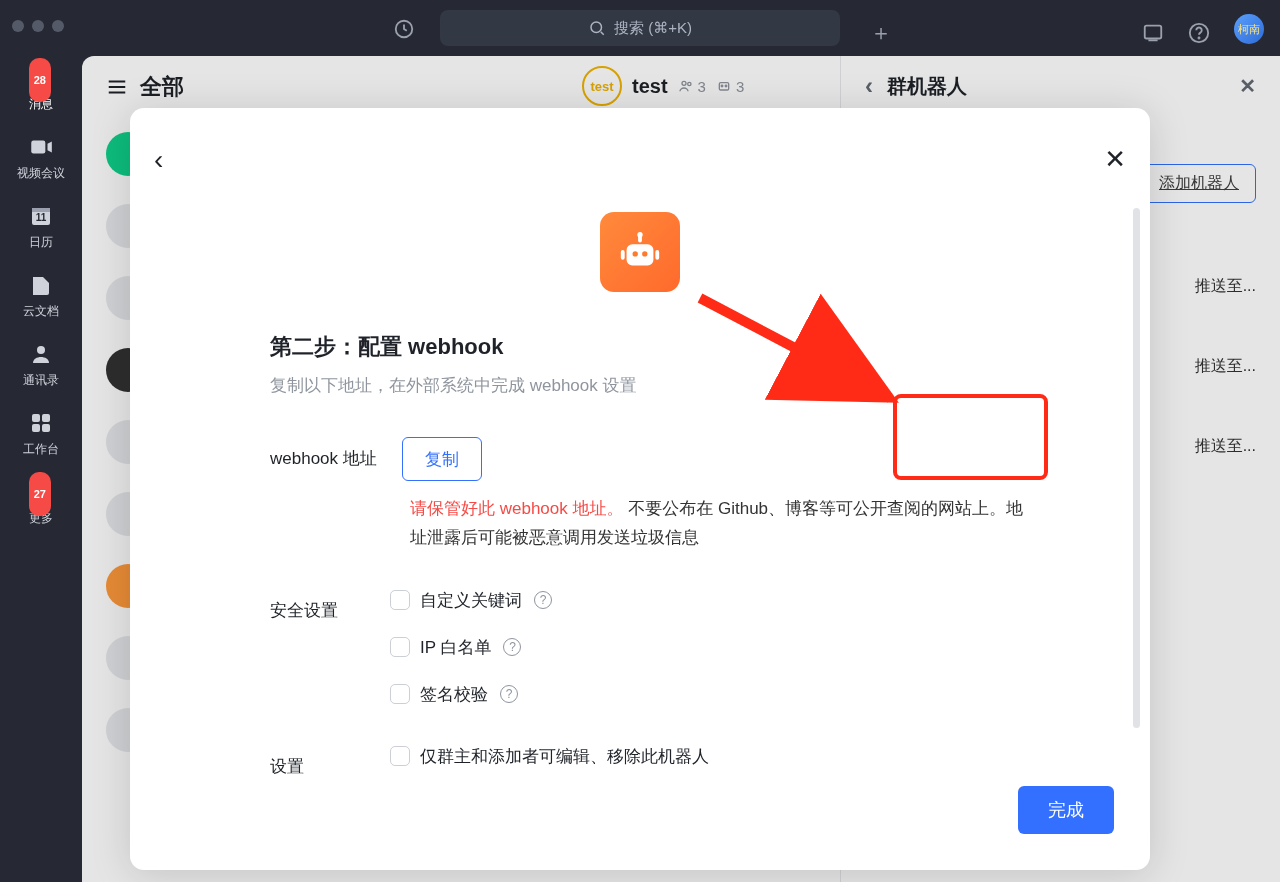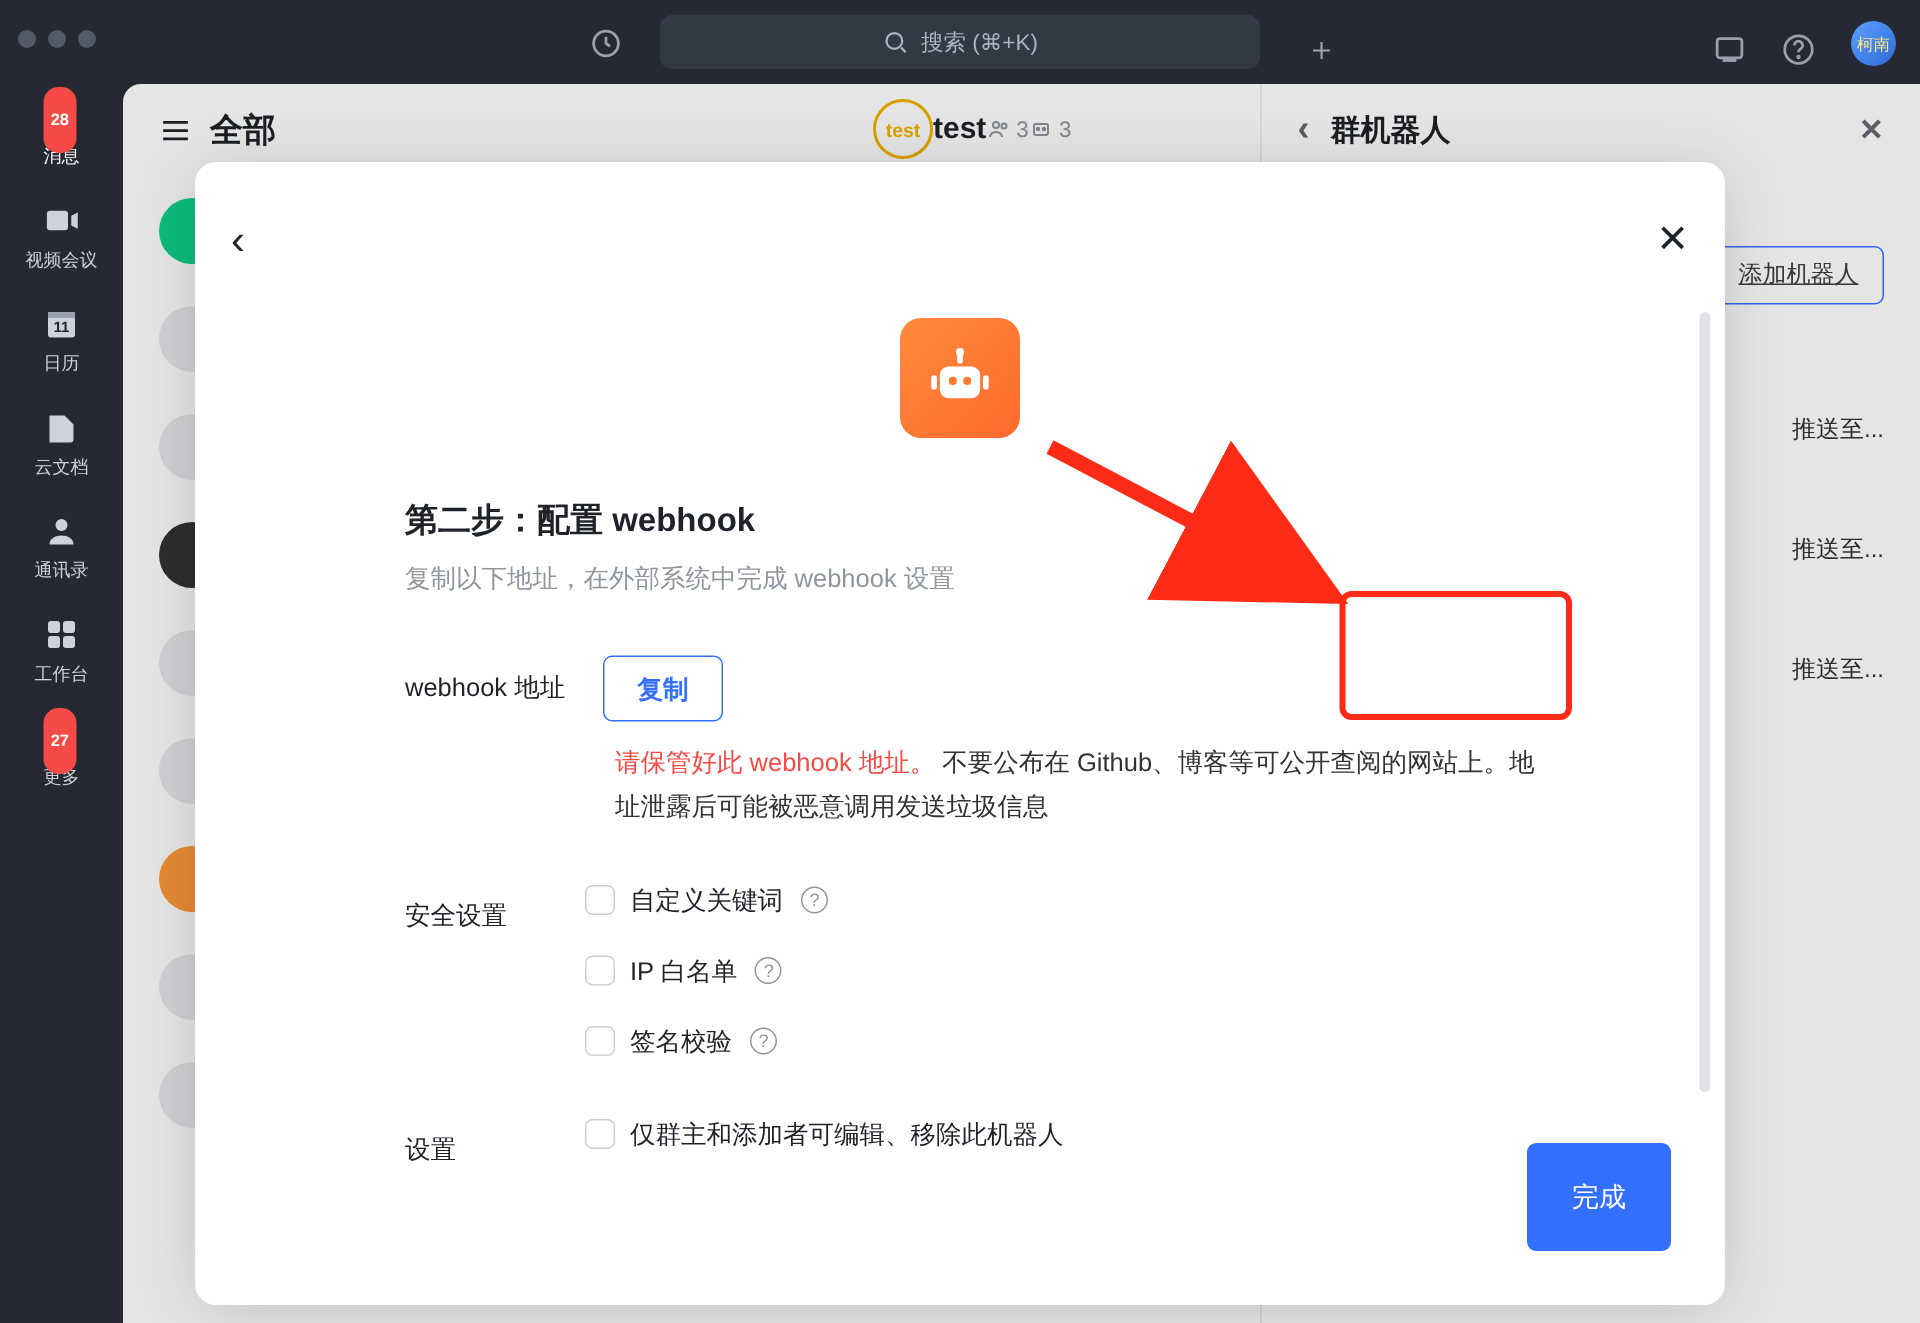--- a/index.html
+++ b/index.html
@@ -21,48 +21,48 @@
   .nav-item .icon { width: 28px; height: 28px; display:flex;align-items:center;justify-content:center; font-size: 22px; }
   .nav-item.active { color:#fff; }
   .badge { position:absolute; top:-6px; right:4px; background:#f54a45; color:#fff; font-size:11px; padding: 16px 5px; border-radius: 10px; font-weight:600;}
 
   
   .chat-area { position:absolute; left:82px; top:56px; right:0; bottom:0; background:#fff; border-top-left-radius: 12px; overflow:hidden; }
   .chat-list { position:absolute; left:0; top:0; width:420px; bottom:0; }
   .chat-list-header { display:flex; align-items:center; gap:12px; padding: 16px 24px; font-size:22px; font-weight:600; color:#1f2329;}
   .chat-item { display:flex; align-items:center; gap:12px; padding: 14px 24px; }
   .chat-item .av { width:44px; height:44px; border-radius:50%; background:#cfd2da; }
-  .convo-header { position:absolute; left:500px; top:10px; display:flex; align-items:center; color:#1f2329;}
+  .convo-header { position:absolute; left:500px; top:10px; display:flex; align-items:center; gap:10px; color:#1f2329;}
   .convo-header .av { width:40px; height:40px; border-radius:50%; border:2px solid #f0b400; color:#f0b400; display:flex; align-items:center; justify-content:center; font-size:13px; font-weight:600;}
   .right-panel { position:absolute; right:0; top:0; width:440px; bottom:0; border-left:1px solid #e6e8eb; padding: 16px 24px; }
   .right-panel-header { display:flex; align-items:center; gap:14px; font-size:20px; font-weight:600; color:#1f2329; }
   .close-x { margin-left:auto; color:#646a73; font-size:20px; }
   .add-bot-btn { margin-top: 64px; float:right; border:1px solid #3370ff; color:#404040; background:none; padding:8px 16px; border-radius:6px; font-size:16px;text-decoration:underline;}
   .push-txt { position:absolute; right:24px; color:#333; font-size:16px;}
 
   .dim { position:absolute; left:82px; top:56px; right:0; bottom:0; background: rgba(0,0,0,0.10); border-top-left-radius:12px; }
 
   
   .modal { position:absolute; left:130px; top:108px; width:1020px; height:762px; background:#fff; border-radius:14px; box-shadow: 0 4px 40px rgba(0,0,0,0.15); overflow:hidden;}
   .modal-back { position:absolute; left:24px; top:36px; font-size:28px; color:#1f2329; }
   .modal-close { position:absolute; right:24px; top:36px; font-size:26px; color:#1f2329;}
   .bot-icon { position:absolute; left:470px; top:104px; width:80px; height:80px; border-radius:14px; background:linear-gradient(135deg,#ff8a3c,#ff6a2c); display:flex; align-items:center; justify-content:center; }
   .form { position:absolute; left:140px; top:224px; width:760px; }
   .step-title { font-size:22px; font-weight:600; color:#1f2329; margin-bottom:12px;}
   .step-desc { font-size:17px; color:#8f959e; margin-bottom:40px;}
   .row { display:flex; align-items:flex-start; margin-bottom: 14px;}
   .row-label { width:120px; font-size:17px; color:#1f2329; padding-top:10px;}
   .url-box { width:480px; height:44px; background:#f2f3f5; border-radius:6px; padding: 0 14px; color:#8f959e; font-size:16px; display:flex; align-items:center; white-space:nowrap; overflow:hidden; text-overflow:ellipsis;}
-  .copy-btn { margin-left:12px; border:1px solid #3370ff; background:none; color:#3370ff; height:44px; width:80px; border-radius:6px; font-size:17px;font-weight:bold;}
+  .copy-btn { margin-left:12px; border:1px solid #3370ff; background:none; color:#3370ff; height:44px; width:80px; border-radius:6px; font-size:17px;}
   .warn { margin-left:140px; width:620px; font-size:17px; line-height:1.7; color:#333; margin-bottom:36px;}
   .warn .red { color:#f54a45;}
   .check-row { display:flex; align-items:center; gap:10px; margin-bottom:24px; font-size:17px; color:#1f2329;}
   .chk { width:20px; height:20px; border:1.5px solid #cccfd6; border-radius:5px; }
   .help-q { display:inline-flex; align-items:center; justify-content:center; width:18px;height:18px;border:1.2px solid #8f959e;border-radius:50%;font-size:12px;color:#8f959e; margin-left:2px;}
-  .done-btn { position:absolute; right:36px; bottom:36px; background:#3370ff; color:#fff; border:none; border-radius:6px; font-size:18px; padding:24px 30px;}
+  .done-btn { position:absolute; right:36px; bottom:36px; background:#3370ff; color:#fff; border:none; border-radius:6px; font-size:18px; padding:12px 30px;}
   .scrollbar { position:absolute; right:10px; top:100px; width:7px; height:520px; background:#b2b7c1; border-radius:4px; opacity:0.4;}
 
   
   .anno-box { position:absolute; border:4px solid #ff2b17; border-radius:8px;}
   .anno-arrow { position:absolute; }
 
   svg { display:block; }
 </style>
 </head>
 <body>

